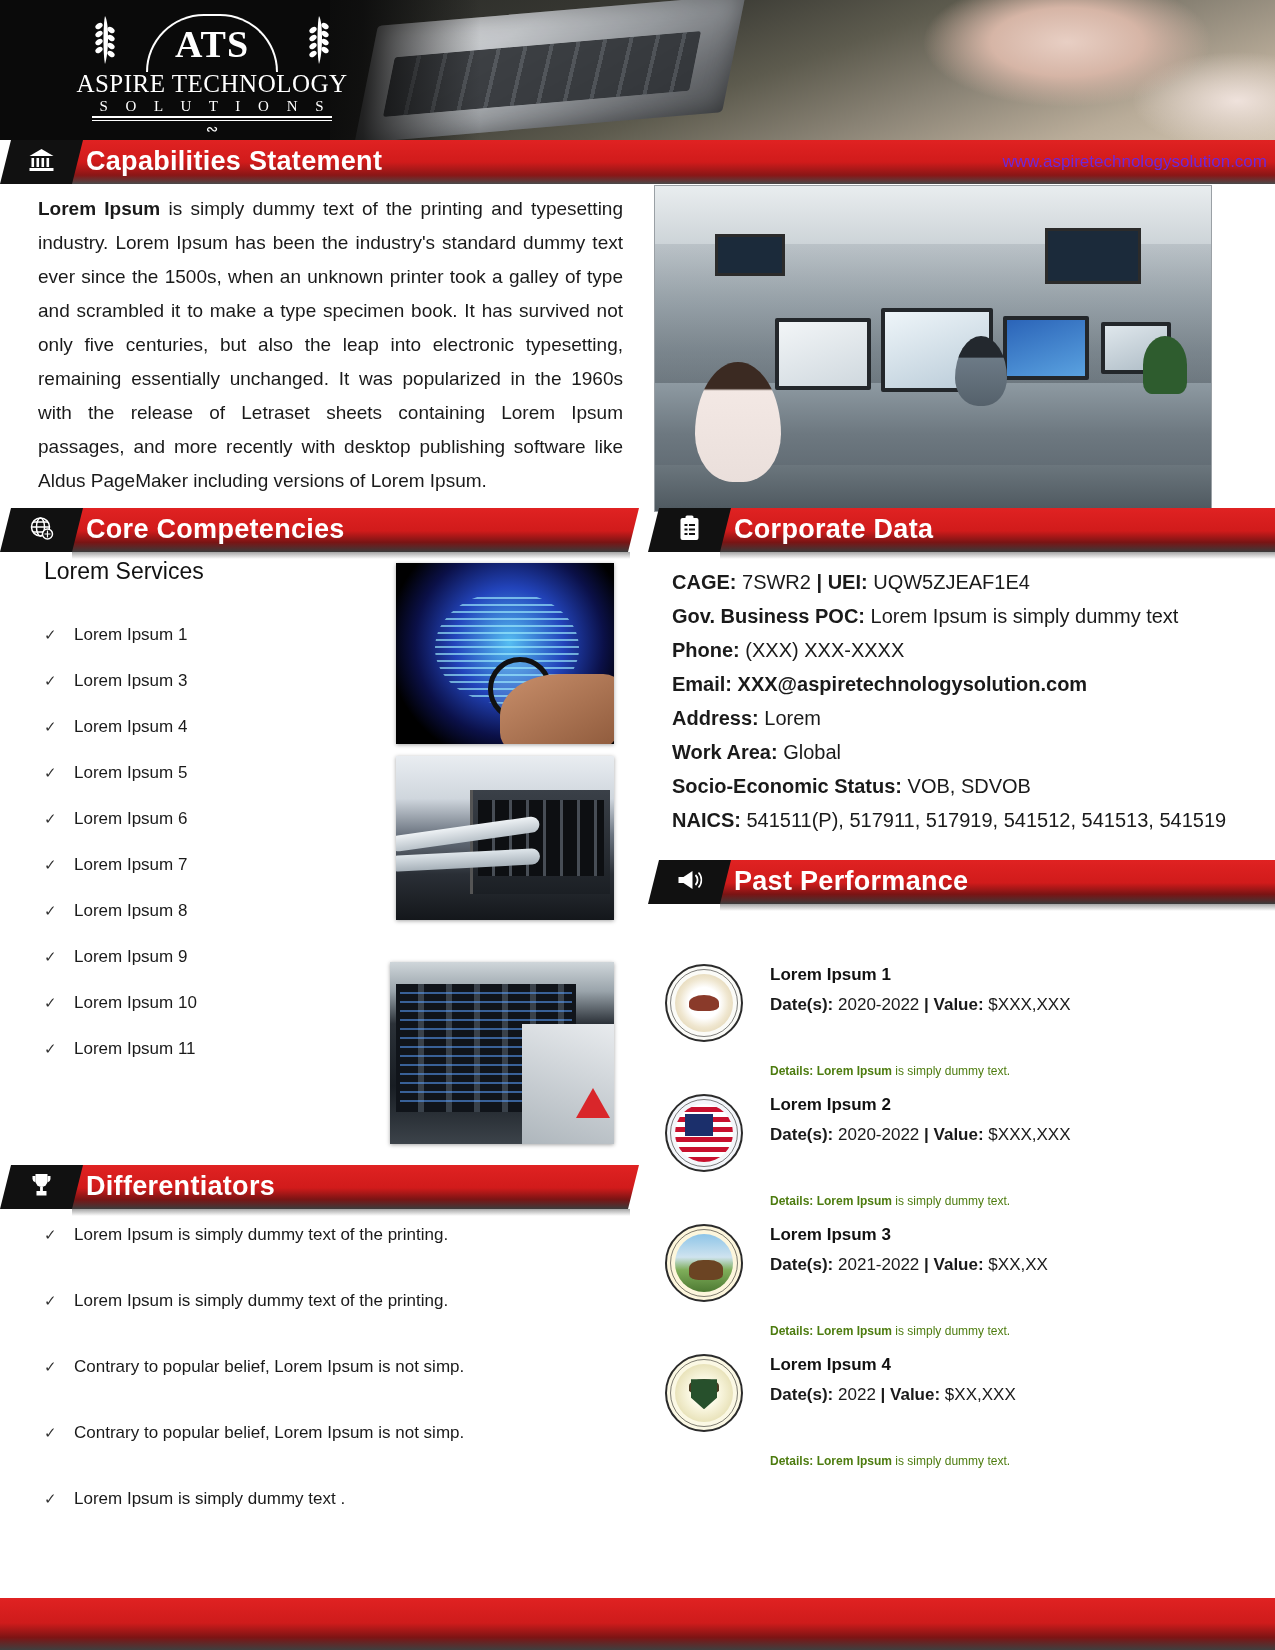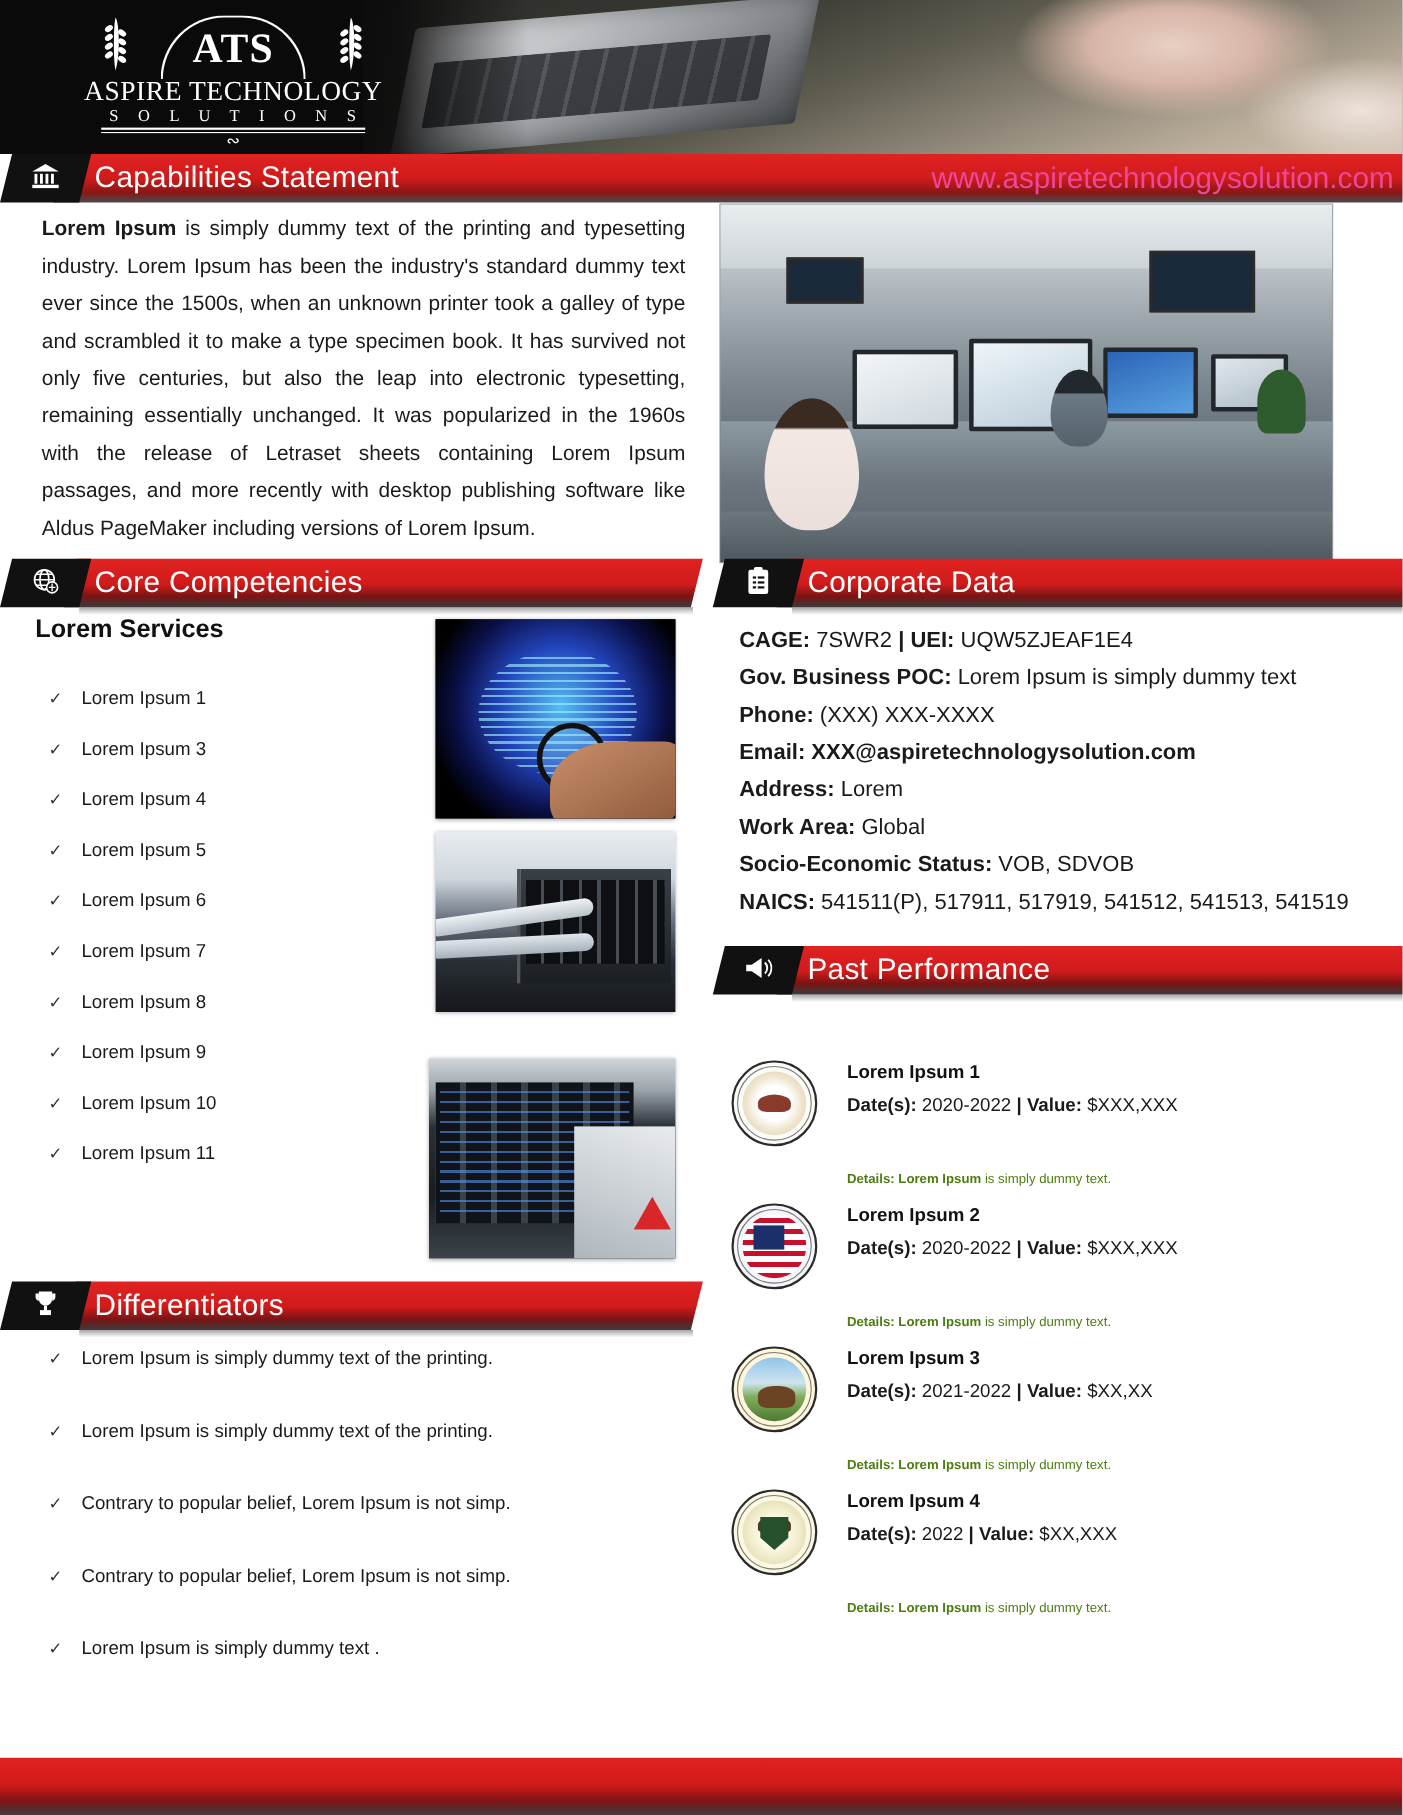--- a/index.html
+++ b/index.html
@@ -81,35 +81,35 @@
     display:flex; align-items:center; justify-content:center;
   }
   .bar .tab .ico{ transform:skewX(14deg); color:#fff; display:block; }
   .bar .red{
     position:absolute; left:58px; top:0; right:0; height:44px;
     background:linear-gradient(180deg,#e02222 0%,#d11b1b 52%,#7a1414 78%,#3b3b3b 100%);
     transform:skewX(-14deg); transform-origin:bottom left;
   }
   .bar .ttl{
     position:absolute; left:86px; top:0; height:36px; line-height:43px;
-    color:#fff; font-size:27px; font-weight:400; letter-spacing:.3px;
+    color:#fff; font-size:27px; font-weight:700; letter-spacing:.3px;
     z-index:3; white-space:nowrap;
   }
   .bar .shadow{
     position:absolute; left:72px; top:44px; right:-2px; height:7px;
     background:linear-gradient(180deg, rgba(90,90,90,.55), rgba(255,255,255,0));
   }
   .bar.full .red{ right:-6px; }
 
   
   .bar-top{ left:0; top:140px; width:1275px; z-index:6; }
   .bar-top .red{ left:48px; background:linear-gradient(180deg,#e02222 0%,#d11b1b 50%,#8a1616 80%,#4a4a4a 100%); }
   .bar-top .url{
     position:absolute; right:8px; top:0; height:44px; line-height:44px;
-    color:#ec4899; font-size:27px; z-index:4; white-space:nowrap;
+    color:#6d28d9; font-size:17px; z-index:4; white-space:nowrap;
   }
 
   
   .intro{
     position:absolute; left:38px; top:192px; width:585px;
     font-size:19px; line-height:34px; color:#1a1a1a; text-align:justify;
   }
   .intro b{ font-weight:700; }
 
   .office-photo{
@@ -128,21 +128,21 @@
   .op-mon{ position:absolute; border:4px solid #23272b; border-radius:2px; }
   .op-pers{ position:absolute; border-radius:50% 50% 44% 44%/60% 60% 40% 40%; }
   .op-floor{ position:absolute; left:0; bottom:0; width:100%; height:46px;
     background:linear-gradient(180deg,#6b767d,#4e585f); }
   .op-plant{ position:absolute; border-radius:50% 50% 20% 20%; background:#2e5c2e; }
 
   
   .bar-core{ left:0; top:508px; width:628px; }
   .core-body{ position:absolute; left:0; top:558px; width:628px; }
   .svc-title{
-    position:absolute; left:32px; top:0; font-size:23px; font-weight:700; color:#111;
+    position:absolute; left:44px; top:0; font-size:23px; font-weight:400; color:#111;
   }
   .svc-list{ position:absolute; left:44px; top:54px; width:330px; }
   .svc-list li{ list-style:none; font-size:17px; color:#1a1a1a; height:46px; line-height:46px; }
   .svc-list li .ck{ display:inline-block; width:30px; color:#333; font-size:15px; }
 
   .cc-img{ position:absolute; box-shadow:0 1px 4px rgba(0,0,0,.35); }
   .cc-img1{ left:396px; top:5px; width:218px; height:181px;
     background:
       radial-gradient(circle at 52% 44%, rgba(90,200,255,.95) 0%, rgba(40,80,220,.85) 36%, rgba(12,18,80,.9) 62%, #000 80%),
       #000;

